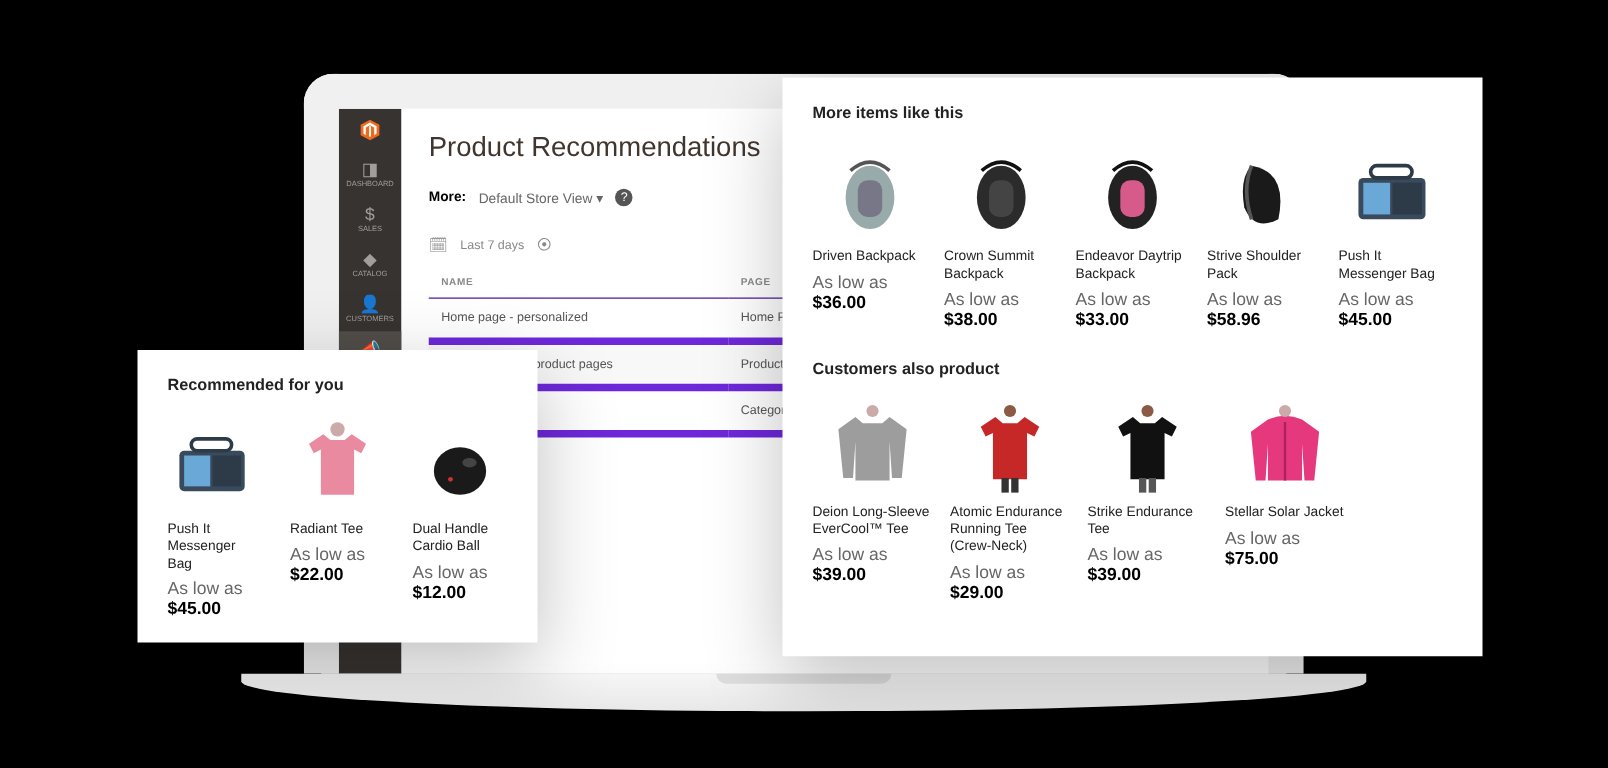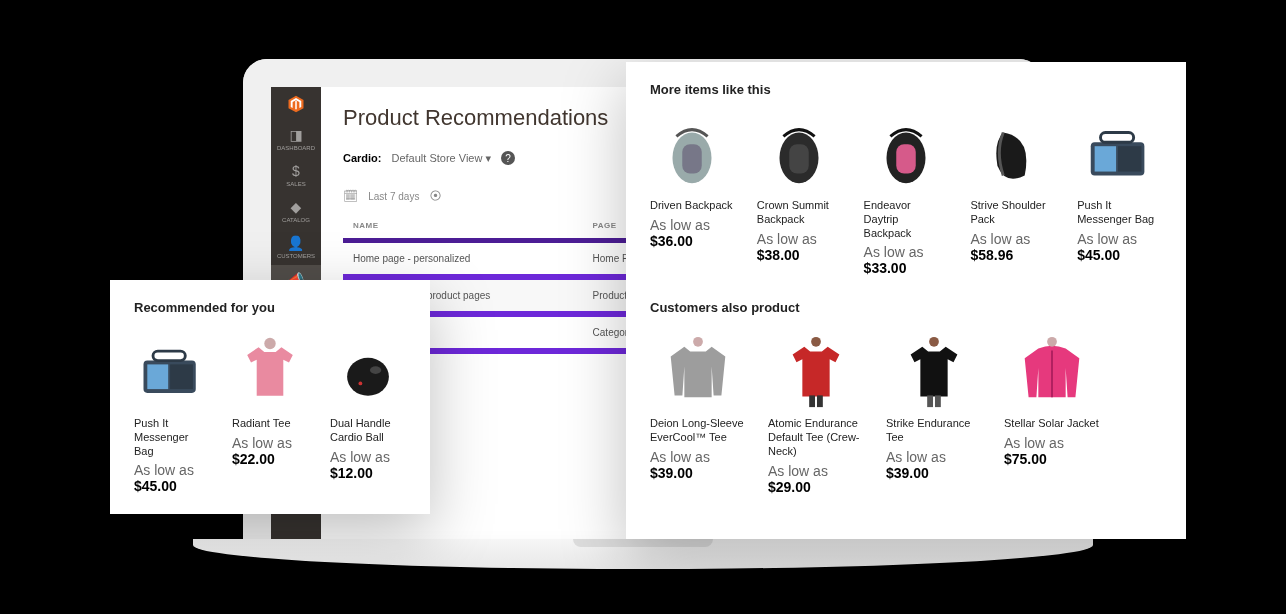--- a/index.html
+++ b/index.html
@@ -43,21 +43,21 @@
 
   .admin-main{ flex:1; padding:18px 22px; overflow:hidden;}
   .page-title{ font-size:22px; font-weight:300; color:#41362f; margin-bottom:20px;}
   .scope-row{ display:flex; align-items:center; gap:10px; font-size:11px; margin-bottom:18px;}
   .help-ico{ width:14px;height:14px;border-radius:50%;background:#555;color:#fff;display:inline-flex;align-items:center;justify-content:center;font-size:10px;}
 
   .toolbar{ padding:6px 0 10px 0; color:#888; font-size:10px; display:flex; gap:10px; align-items:center;}
   .toolbar .ico{ font-size:12px;}
 
   table.recs{ width:100%; border-collapse:collapse; font-size:10px; color:#555;}
-  table.recs th{ text-align:left; font-size:8px; color:#888; letter-spacing:0.5px; padding:8px 10px; border-bottom:5px solid #4c1d95; font-weight:600;}
+  table.recs th{ text-align:left; font-size:8px; color:#888; letter-spacing:0.5px; padding:8px 10px; border-bottom:1px solid #4c1d95; font-weight:600;}
   table.recs td{ padding:10px; border-bottom:6px solid #6d28d9; vertical-align:middle;}
   table.recs tr.alt td{ background:#f8f8f8;}
   .status-dot{ width:6px;height:6px;border-radius:50%;display:inline-block;margin-right:5px;}
   .dot-active{ background:#1ca0ff;}
   .dot-inactive{ background:#bbb;}
 
   
   .card{
     position:absolute; background:#fff; box-shadow:0 20px 60px rgba(0,0,0,0.25);
     padding:20px 24px;
@@ -66,21 +66,21 @@
   .prow{ display:flex; gap:22px;}
   .prod{ width:90px; font-size:10px; color:#222;}
   .prod .img{ height:78px; display:flex; align-items:center; justify-content:center; margin-bottom:6px;}
   .prod .name{ font-size:11px; margin-bottom:4px; line-height:1.25; min-height:14px;}
   .prod .price{ color:#666; font-size:14px;}
   .prod .price b{ color:#000; font-weight:600;}
 
   .card-left{ left:110px; top:280px; width:320px;}
   .card-left .prod{ width:84px;}
   .card-right{ right:100px; top:62px; width:560px;}
-  .card-right .prow{ flex-wrap:nowrap; margin-bottom:24px;}
+  .card-right .prow{ flex-wrap:nowrap; gap:14px; margin-bottom:24px;}
   .card-right .prod{ width:96px;}
   .card-right h3.second{ margin-top:6px;}
 
   
   svg.pimg{ max-width:100%; max-height:100%;}
 </style>
 </head>
 <body>
 
 <div class="laptop">
@@ -99,21 +99,21 @@
           <div class="side-item"><span class="side-ico">◆</span>CATALOG</div>
           <div class="side-item"><span class="side-ico">👤</span>CUSTOMERS</div>
           <div class="side-item active"><span class="side-ico">📣</span>MARKETING</div>
           <div class="side-item"><span class="side-ico">☰</span>CONTENT</div>
           <div class="side-item"><span class="side-ico">📊</span>REPORTS</div>
         </div>
     </div>
     <div class="admin-main">
       <div class="page-title">Product Recommendations</div>
       <div class="scope-row">
-        <b>Cardio:</b>
+        <b>More:</b>
         <span style="color:#666;"><span>Default Store View</span> ▾</span>
         <span class="help-ico">?</span>
       </div>
       <div class="toolbar">
         <span class="ico">🗓</span>
         <span>Last 7 days</span>
         <span class="ico">⦿</span>
       </div>
       <table class="recs">
         <thead>
@@ -262,21 +262,21 @@
       </div>
       <div class="prod">
         <div class="img">
           <svg class="pimg" viewBox="0 0 80 80">
             <path d="M28 14 l-12 8 4 8 6-3 v38 h28 v-38 l6 3 4-8 -12-8 -6 5 h-12 z" fill="#c62828"></path>
             <circle cx="40" cy="9" r="5" fill="#8a5a44"></circle>
             <rect x="33" y="64" width="6" height="12" fill="#333"></rect>
             <rect x="41" y="64" width="6" height="12" fill="#333"></rect>
           </svg>
         </div>
-        <div class="name">Atomic Endurance Default Tee (Crew-Neck)</div>
+        <div class="name">Atomic Endurance Running Tee (Crew-Neck)</div>
         <div class="price">As low as <b>$29.00</b></div>
       </div>
       <div class="prod">
         <div class="img">
           <svg class="pimg" viewBox="0 0 80 80">
             <path d="M28 14 l-12 8 4 8 6-3 v38 h28 v-38 l6 3 4-8 -12-8 -6 5 h-12 z" fill="#111"></path>
             <circle cx="40" cy="9" r="5" fill="#8a5a44"></circle>
             <rect x="33" y="64" width="6" height="12" fill="#555"></rect>
             <rect x="41" y="64" width="6" height="12" fill="#555"></rect>
           </svg>

